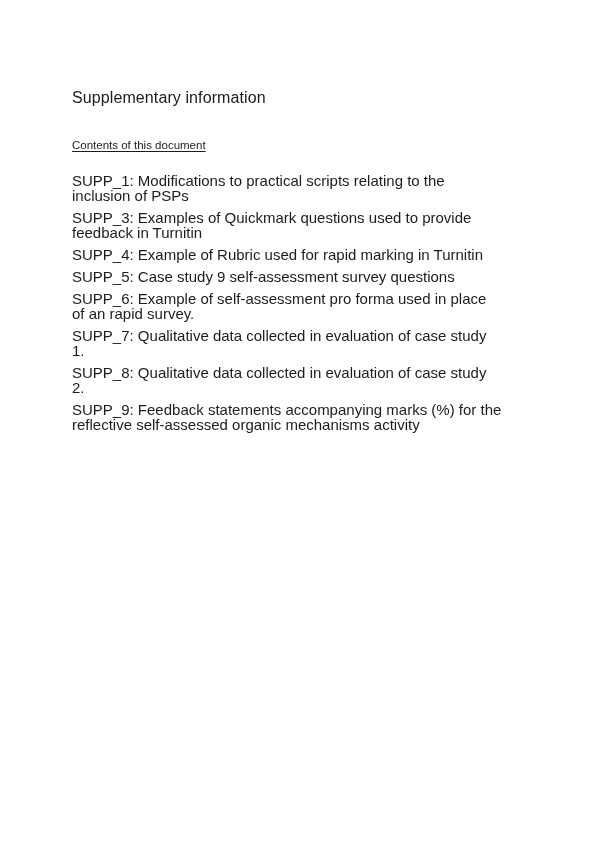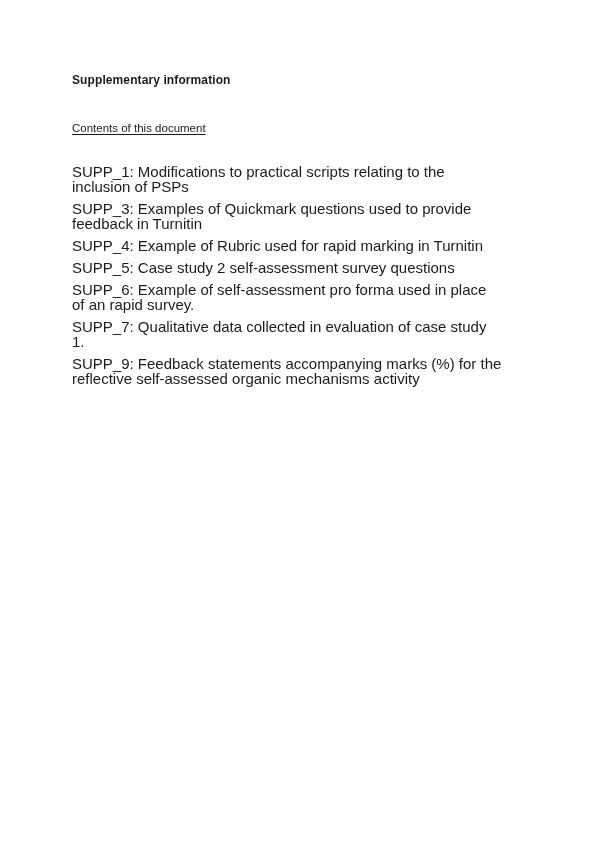--- a/index.html
+++ b/index.html
@@ -16,50 +16,51 @@
   }
   .page {
     position: relative;
     width: 600px;
     height: 849px;
     background: var(--bg);
     padding: 72px 72px 0 72px;
     overflow: hidden;
   }
   .doc-title {
-    font-size: 12px;
-    font-weight: bold;
+    font-size: 16px;
+    font-weight: normal;
     line-height: 15px;
-    margin-top: 1px;
+    margin-top: 18px;
     margin-bottom: 33px;
     letter-spacing: 0.1px;
   }
   .contents-heading {
     font-size: 11.5px;
     font-weight: normal;
     text-decoration: underline;
     text-underline-offset: 2px;
     line-height: 15px;
-    margin-bottom: 28px;
+    margin-bottom: 20px;
   }
   .toc-item {
     font-size: 15px;
     line-height: 15px;
     margin-bottom: 7px;
     max-width: 430px;
   }
 </style>
 </head>
 <body>
 
 <div class="page">
   <h1 class="doc-title">Supplementary information</h1>
 
   <h2 class="contents-heading">Contents of this document</h2>
 
   <p class="toc-item">SUPP_1: Modifications to practical scripts relating to the inclusion of PSPs</p>
   <p class="toc-item">SUPP_3: Examples of Quickmark questions used to provide feedback in Turnitin</p>
   <p class="toc-item">SUPP_4: Example of Rubric used for rapid marking in Turnitin</p>
-  <p class="toc-item">SUPP_5: Case study 2 self-assessment survey questions</p>
+  <p class="toc-item">SUPP_5: Case study 9 self-assessment survey questions</p>
   <p class="toc-item">SUPP_6: Example of self-assessment pro forma used in place of an rapid survey.</p>
   <p class="toc-item">SUPP_7: Qualitative data collected in evaluation of case study 1.</p>
+  <p class="toc-item">SUPP_8: Qualitative data collected in evaluation of case study 2.</p>
   <p class="toc-item">SUPP_9: Feedback statements accompanying marks (%) for the reflective self-assessed organic mechanisms activity</p>
 </div>
 
 </body></html>

